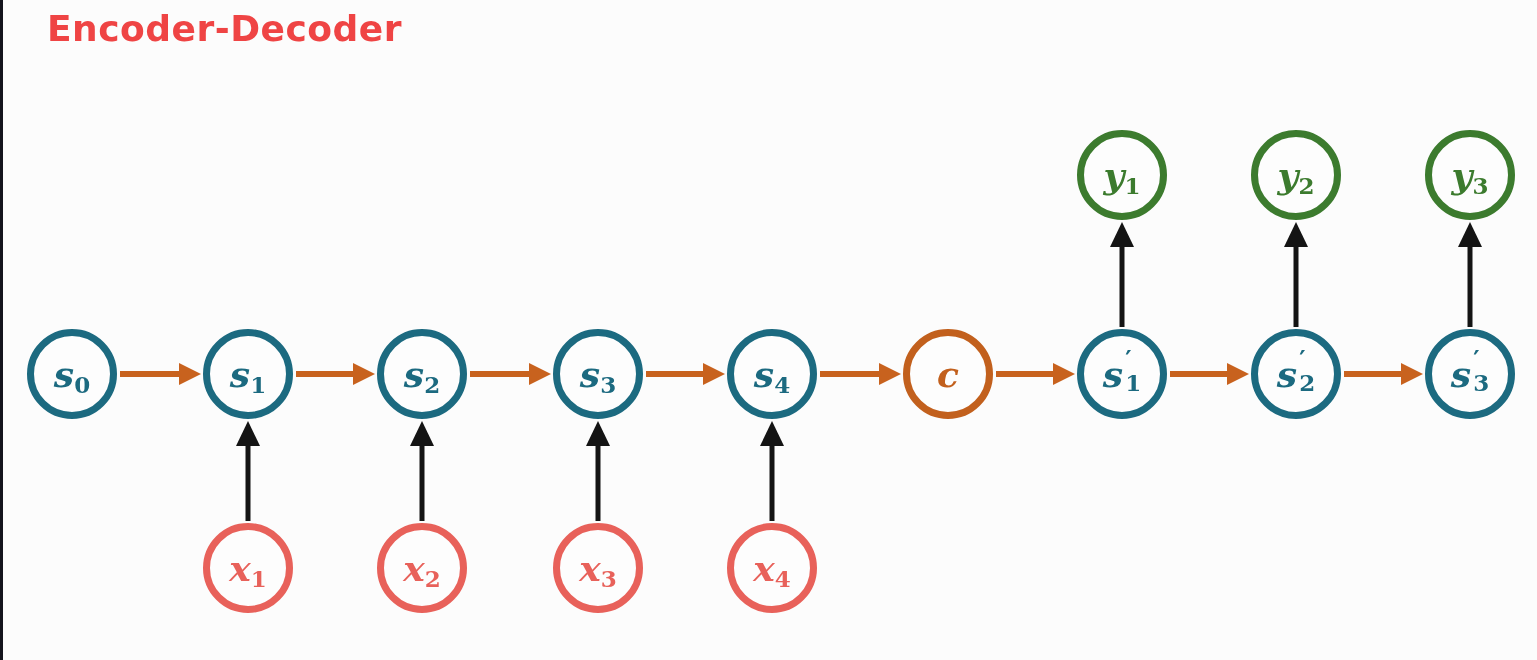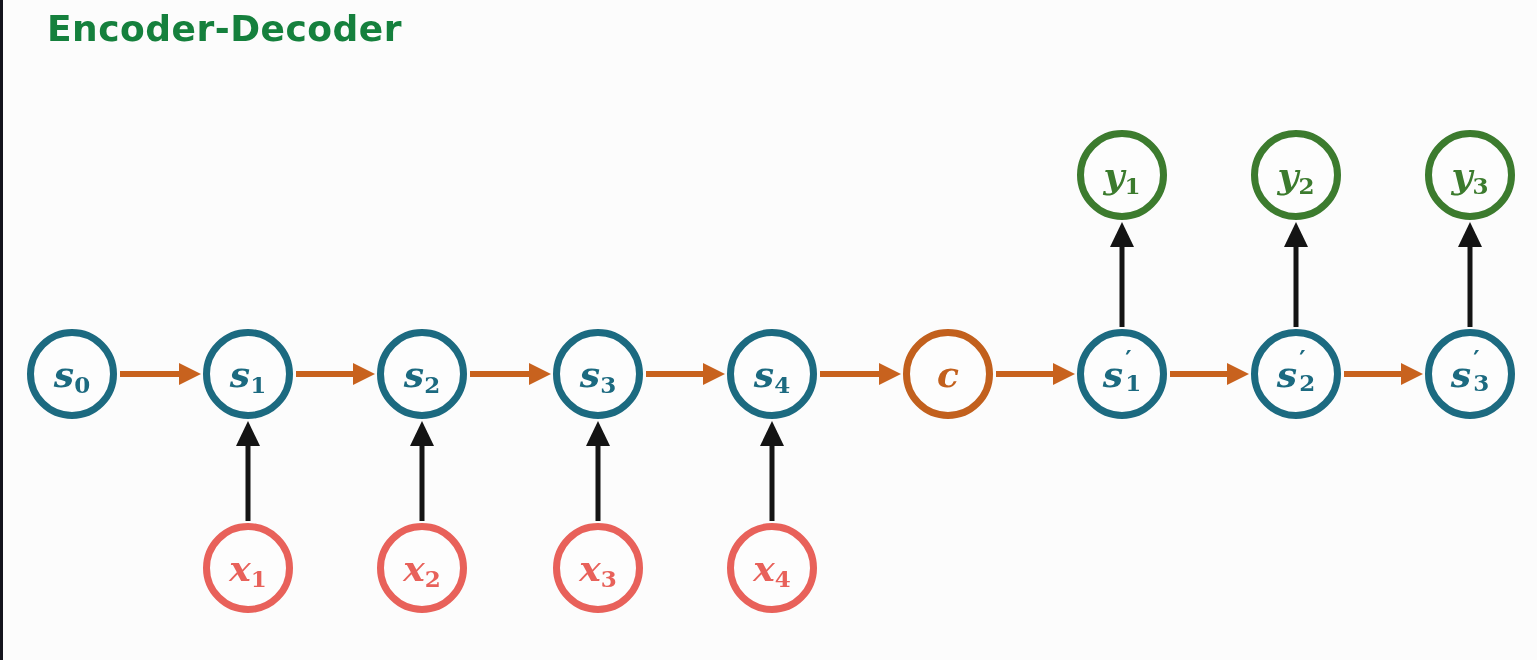--- a/index.html
+++ b/index.html
@@ -86,21 +86,21 @@
     font-weight: 700;
     font-size: 23px;
     line-height: 23px;
   }
 </style>
 </head>
 <body>
 
 <div class="stage" style="background: rgb(252, 252, 252);">
   <div class="left-bar" style="background: rgb(20, 20, 28);"></div>
-  <h1 class="title" style="color: #15803d;">Encoder-Decoder</h1>
+  <h1 class="title" style="color: #ef4444;">Encoder-Decoder</h1>
   <svg id="edges-layer" xmlns="http://www.w3.org/2000/svg">
       <line x1="120" y1="374" x2="185" y2="374" stroke="#c8621e" stroke-width="6"></line>
       <polygon points="201,374 179,363 179,385" fill="#c8621e"></polygon>
       <line x1="296" y1="374" x2="359" y2="374" stroke="#c8621e" stroke-width="6"></line>
       <polygon points="375,374 353,363 353,385" fill="#c8621e"></polygon>
       <line x1="470" y1="374" x2="535" y2="374" stroke="#c8621e" stroke-width="6"></line>
       <polygon points="551,374 529,363 529,385" fill="#c8621e"></polygon>
       <line x1="646" y1="374" x2="709" y2="374" stroke="#c8621e" stroke-width="6"></line>
       <polygon points="725,374 703,363 703,385" fill="#c8621e"></polygon>
       <line x1="820" y1="374" x2="885" y2="374" stroke="#c8621e" stroke-width="6"></line>

